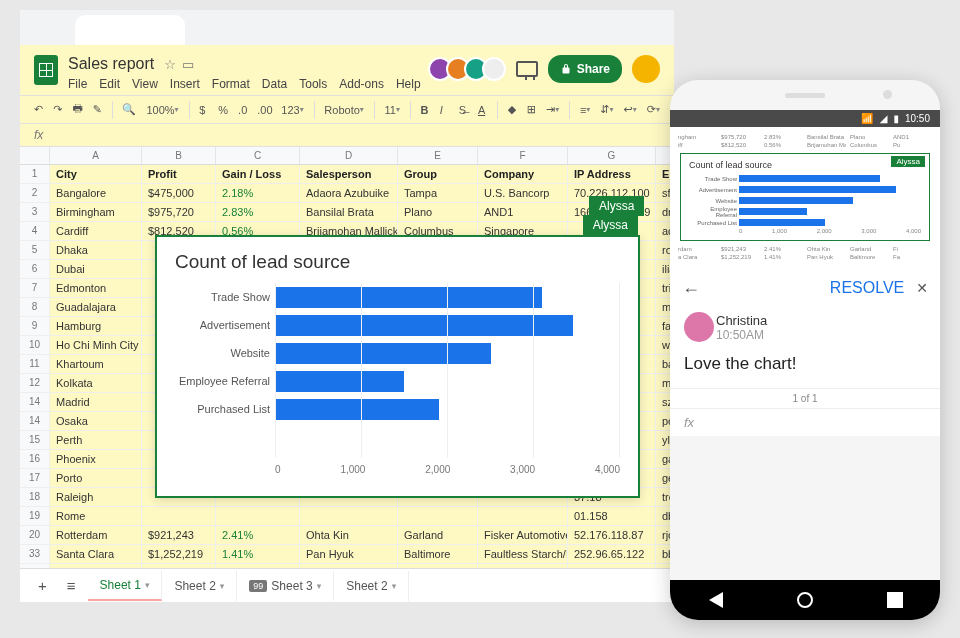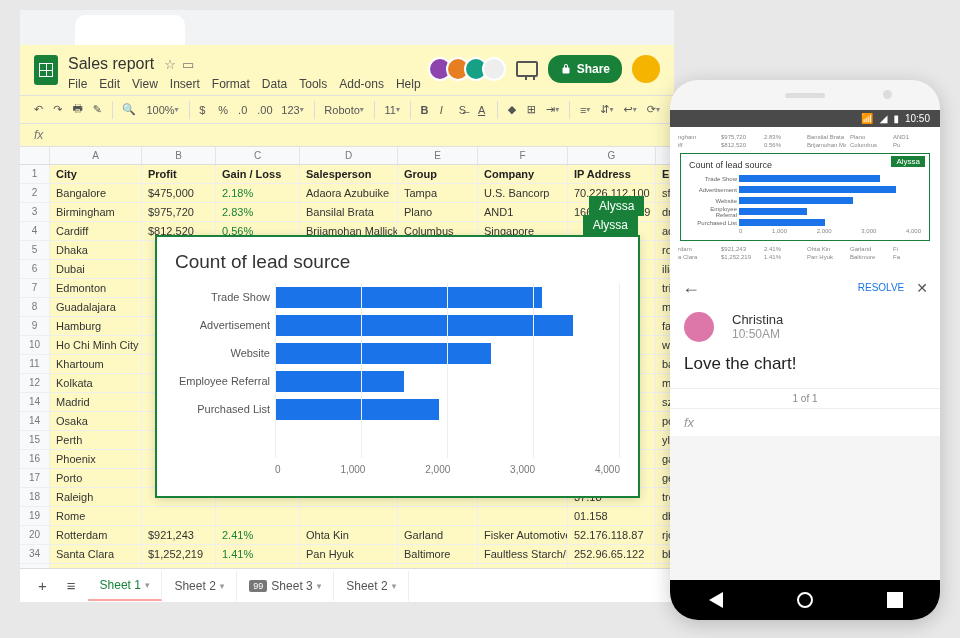--- a/index.html
+++ b/index.html
@@ -82,24 +82,24 @@
   .mini-chart .t{font-size:9px;color:#333;margin-bottom:3px;}
   .mini-bar{background:#1a73e8;height:7px;margin:3px 0;}
   .mini-tag{background:#188038;color:#fff;font-size:8px;padding:1px 5px;float:right;margin-top:-4px;margin-right:-4px;}
   .mini-xaxis{display:flex;justify-content:space-between;font-size:6px;color:#888;margin-left:50px;}
   .mini-row{display:flex;gap:4px;padding:1px 2px;}
   .mini-row span{flex:1;overflow:hidden;white-space:nowrap;}
 
   .comment-pane { background:#fff; }
   .comment-hdr { display:flex; align-items:center; padding:10px 12px; font-size:14px;}
   .comment-hdr .back{font-size:18px;color:#555;margin-right:auto;}
-  .comment-hdr .resolve{color:#1a73e8;font-size:10px;font-weight:500;margin-right:12px;}
+  .comment-hdr .resolve{color:#1a73e8;font-size:16px;font-weight:500;margin-right:12px;}
   .comment-hdr .x{color:#555;font-size:14px;}
   .comment-body{padding:4px 14px 14px 14px;}
-  .commenter{display:flex;gap:18px;}
+  .commenter{display:flex;align-items:center;gap:2px;}
   .commenter .av{width:30px;height:30px;border-radius:50%;background:#d7a; }
   .commenter .nm{font-size:13px;color:#333;}
   .commenter .tm{font-size:12px;color:#999;}
   .comment-text{font-size:17px;color:#222;margin-top:12px;}
   .reply-row{border-top:1px solid #e5e5e5;display:flex;align-items:center;padding:10px 14px;color:#999;font-size:13px;}
   .reply-row .send{margin-left:auto;color:#888;font-size:18px;}
   .pager{text-align:center;font-size:10px;color:#888;padding:4px;border-top:1px solid #eee;}
   .fx-mobile{border-top:1px solid #eee;padding:6px 14px;font-style:italic;color:#999;font-size:13px;}
   .navbar{background:#000;height:40px;display:flex;justify-content:space-around;align-items:center;position:absolute;bottom:0;left:0;right:0;}
   .navbar div{width:16px;height:16px;}
@@ -424,21 +424,21 @@
           <div>Rotterdam</div>
           <div>$921,243</div>
           <div class="green">2.41%</div>
           <div>Ohta Kin</div>
           <div>Garland</div>
           <div>Fisker Automotive</div>
           <div>52.176.118.87</div>
           <div>rjones@…</div>
         </div>
         <div class="row">
-          <div class="rn">34</div>
+          <div class="rn">33</div>
           <div>Santa Clara</div>
           <div>$1,252,219</div>
           <div class="green">1.41%</div>
           <div>Pan Hyuk</div>
           <div>Baltimore</div>
           <div>Faultless Starch/Bo…</div>
           <div>252.96.65.122</div>
           <div>bbirth@…</div>
         </div>
         <div class="row">

